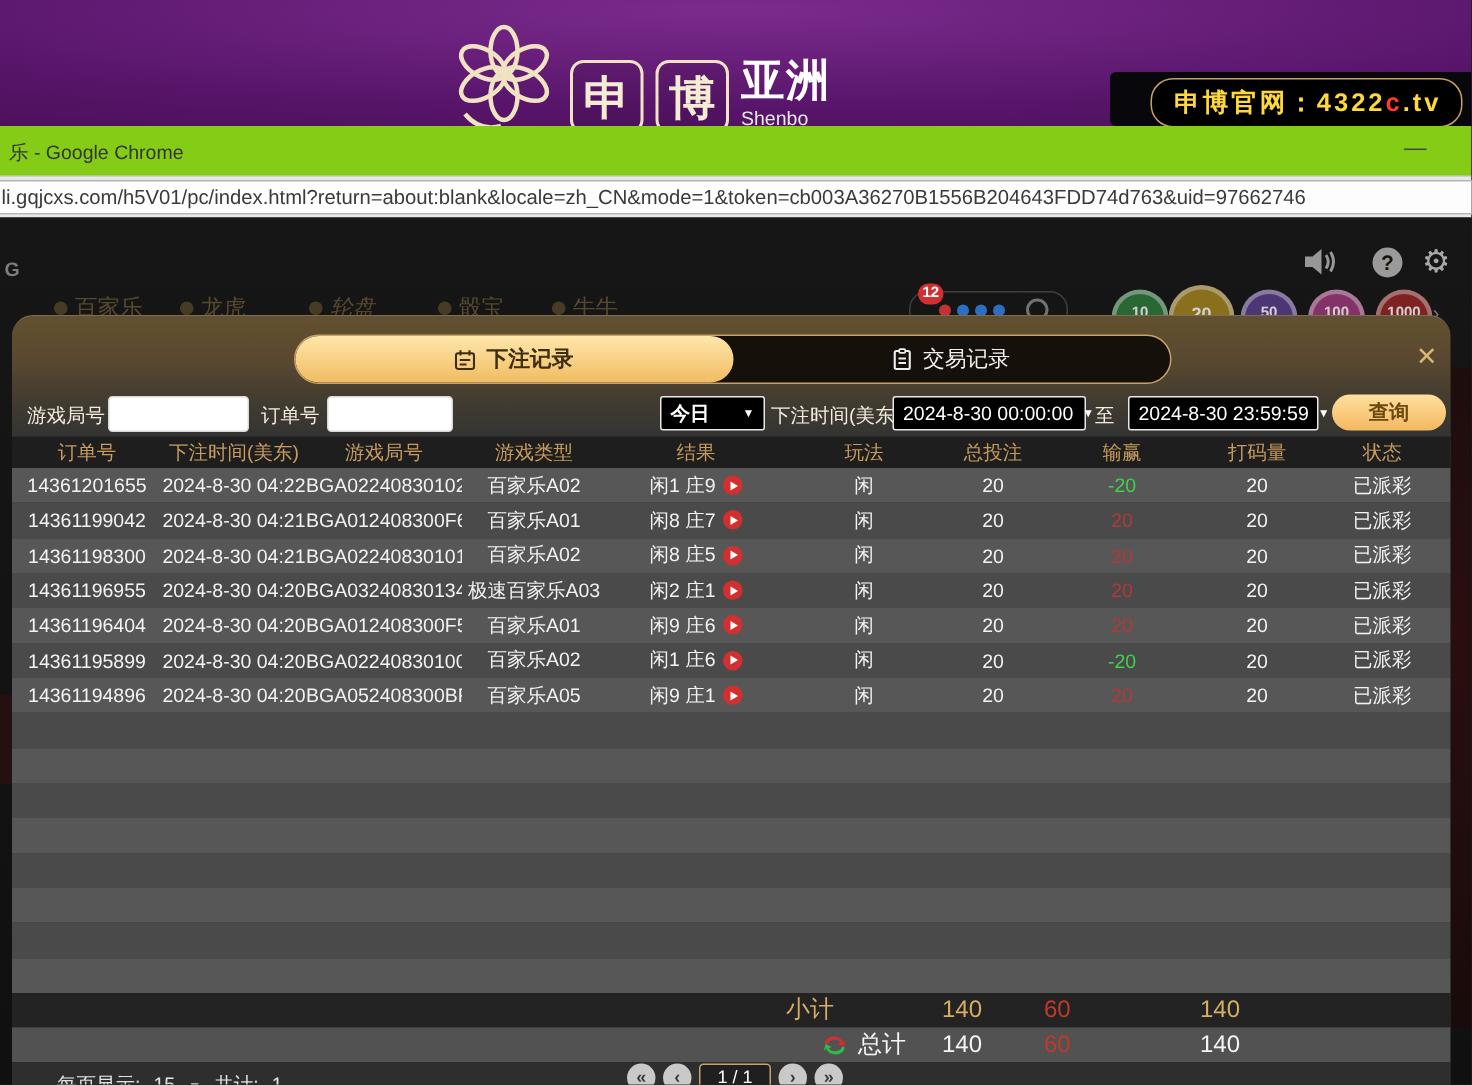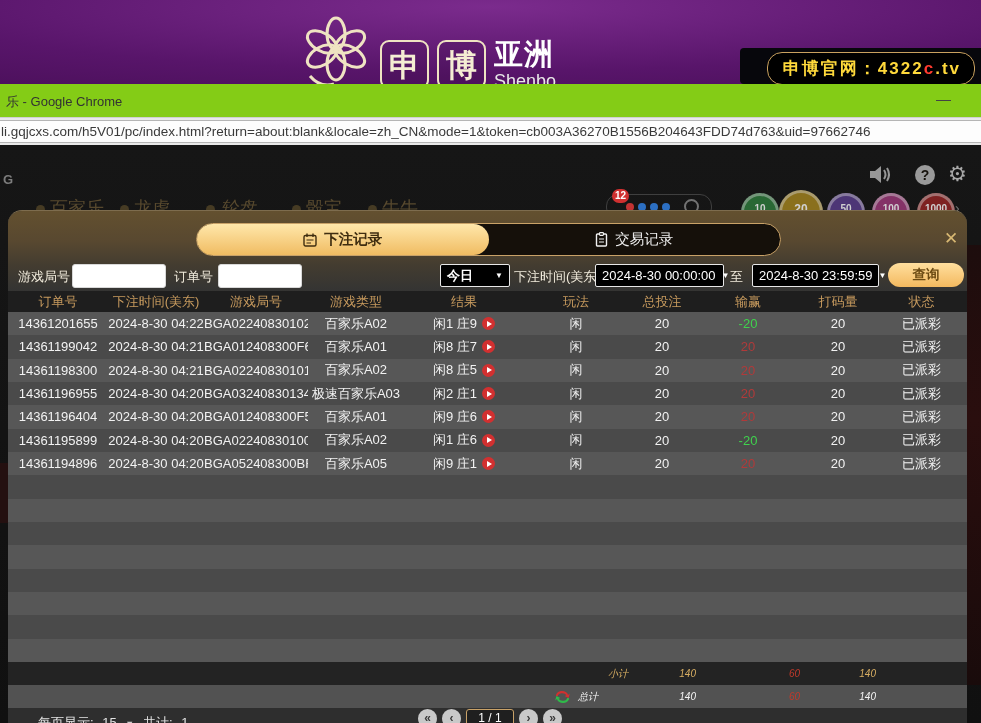--- a/index.html
+++ b/index.html
@@ -8,21 +8,21 @@
 
   
   .purple-header{left:0;top:0;width:981px;height:84px;overflow:hidden;
     background:radial-gradient(ellipse 130% 170% at 50% 8%,#7b2b8d 0%,#58156a 45%,#3c0a49 100%);}
   .logo-wrap{left:300px;top:12px;display:flex;align-items:flex-start;gap:8px;}
   .logo-flower{width:72px;height:78px;}
   .logo-box{border:2.5px solid #efe3c2;border-radius:9px;color:#f5edd3;font-size:31px;font-weight:bold;
     padding:8px 7px 6px 7px;margin-top:28px;line-height:1;background:rgba(0,0,0,0.08);}
   .logo-region{margin-top:28px;line-height:1;}
   .logo-region .cn{font-size:29px;color:#ffffff;font-weight:bold;letter-spacing:1px;}
-  .logo-region .en{font-size:18px;color:#e8e8e8;margin-top:3px;}
+  .logo-region .en{font-size:13px;color:#e8e8e8;margin-top:3px;}
   .official-bar{right:0;top:48px;width:241px;height:36px;background:#07070c;border-radius:4px 0 0 4px;}
   .official-pill{right:6px;top:52px;border:1px solid #c9a15f;border-radius:15px;background:#000;
     padding:4px 13px 4px 15px;font-size:17px;font-weight:bold;letter-spacing:2px;color:#ffd93b;white-space:nowrap;}
   .official-pill .red{color:#ff3b30;}
 
   
   .chrome-titlebar{left:0;top:84px;width:981px;height:33px;background:#84cc16;border-bottom:1px solid #d0d0d0;}
   .chrome-title{left:6px;top:9px;font-size:13px;color:#333;}
   .chrome-min{right:30px;top:6px;font-size:15px;color:#444;}
   .chrome-urlbar{left:0;top:118px;width:981px;height:27px;background:#e9e9e9;}
@@ -30,21 +30,21 @@
     font-size:13.5px;color:#3a3a3a;line-height:21px;white-space:nowrap;overflow:hidden;padding-left:2px;}
 
   
   .game-bg{left:0;top:145px;width:981px;height:578px;background:linear-gradient(180deg,#161616 0%,#101010 100%);}
   .bg-g{left:3px;top:27px;color:#7d7d7d;font-size:13px;font-weight:bold;}
   .top-icon{color:#979797;}
   .icon-speaker{left:869px;top:20px;}
   .icon-help{left:915px;top:20px;width:20px;height:20px;border-radius:50%;background:#9a9a9a;color:#17120c;
     font-size:14px;font-weight:bold;text-align:center;line-height:20px;}
   .icon-gear{left:948px;top:17px;font-size:21px;color:#a8a8a8;}
-  .bg-nav{top:51px;opacity:.55;color:#8d7342;font-size:18px;white-space:nowrap;}
+  .bg-nav{top:51px;opacity:.55;color:#8d7342;font-size:15px;white-space:nowrap;}
   .bg-nav .dot{display:inline-block;width:9px;height:9px;border-radius:50%;background:#6e5a30;margin-right:5px;}
   .badge-group{left:606px;top:49px;width:104px;height:24px;border:1px solid #4a4a4a;border-radius:12px;opacity:.8;}
   .badge-12{left:612px;top:44px;min-width:10px;height:14px;border-radius:8px;background:#d03030;color:#fff;
     font-size:10px;font-weight:bold;text-align:center;line-height:14px;padding:0 3px;}
   .bdot{width:8px;height:8px;border-radius:50%;top:58px;}
   .mag{left:684px;top:54px;width:11px;height:11px;border:2px solid #8a8a8a;border-radius:50%;opacity:.8;}
   .chip{border-radius:50%;color:#fff;font-weight:bold;text-align:center;opacity:.8;}
   .chips-arrow{left:955px;top:55px;color:#777;font-size:14px;}
   .bg-red-right{right:0;top:100px;width:14px;height:440px;background:linear-gradient(180deg,#1d0d0d,#2a0e0e 40%,#190b0b);}
   .bg-red-left{left:0;top:318px;width:8px;height:60px;background:#241010;}
@@ -83,21 +83,21 @@
   .c6{width:104px;} .c7{width:68px;} .c8{width:104px;} .c9{width:76px;} .c10{width:91px;}
   .result-cell{display:flex;align-items:center;justify-content:center;gap:5px;}
   .play-icon{width:13px;height:13px;border-radius:50%;background:#d23030;position:relative;flex:0 0 13px;}
   .play-icon::after{content:"";position:absolute;left:4.5px;top:3.5px;border-left:5px solid #fff;
     border-top:3px solid transparent;border-bottom:3px solid transparent;}
   .win-red{color:#b03a3a !important;}
   .loss-green{color:#3fd24d !important;}
   .sum-red{color:#c0392b !important;}
 
   .sumrow{left:0;width:959px;height:23px;display:flex;align-items:center;}
-  .sumrow span{font-size:10px;text-align:right;font-style:italic;}
+  .sumrow span{font-size:16px;text-align:left;}
   .subtotal{top:451px;background:#232323;}
   .subtotal span{color:#d8ae62;}
   .totalrow{top:474px;background:#525252;}
   .totalrow span{color:#f5f5f5;}
   .sum-label-cell{display:flex;align-items:center;justify-content:center;gap:7px;}
 
   .mfooter{left:0;top:497px;width:959px;height:26px;background:#2e2e2e;}
   .pg-left{left:30px;top:6px;font-size:13px;color:#e3e3e3;white-space:nowrap;}
   .pg-left b{font-weight:normal;margin:0 5px;}
   .pg-caret{font-size:9px;color:#cfcfcf;}

